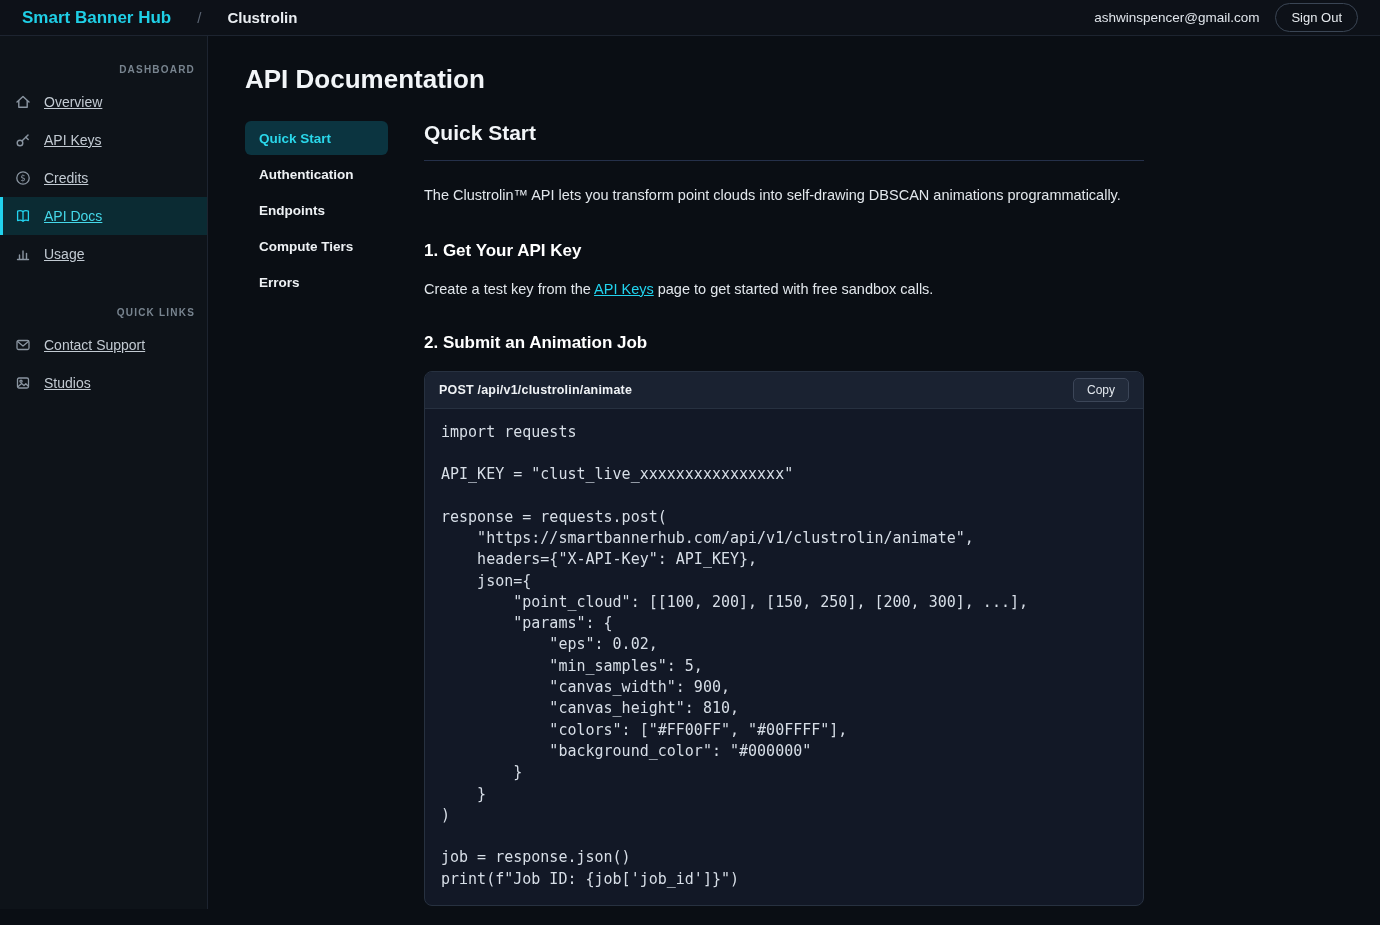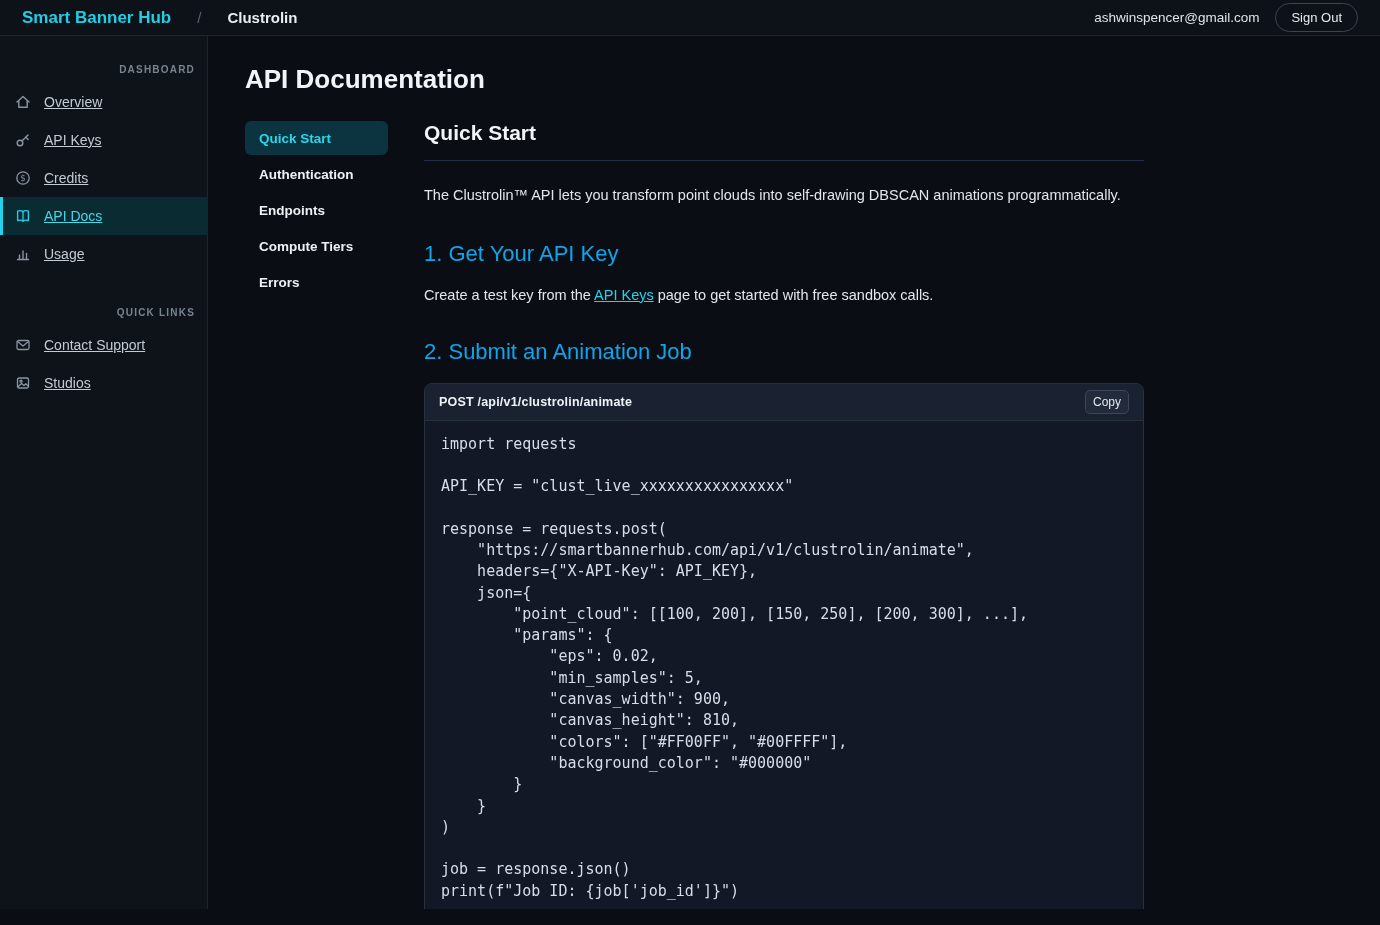--- a/index.html
+++ b/index.html
@@ -35,31 +35,31 @@
   .page-title { font-size:26px; font-weight:700; color:#f2f5f8; margin-bottom:26px; }
   .docs { display:flex; align-items:flex-start; }
   .subnav { width:143px; margin-right:36px; flex-shrink:0; }
   .subnav-item { height:34px; display:flex; align-items:center; padding:0 14px; border-radius:6px;
     color:#eef1f4; font-weight:700; font-size:13.5px; margin-bottom:2px; cursor:pointer; }
   .subnav-item.active { background:#0b3440; color:#2ad7ea; }
   .content { width:720px; }
   .content h2 { font-size:21px; font-weight:700; color:#f2f5f8; padding-bottom:15px;
     border-bottom:1px solid #25304a; margin-bottom:24px; }
   .content p { font-size:14.5px; color:#e2e7ec; margin-bottom:24px; line-height:1.5; }
-  .content h3 { font-size:22px; font-weight:400; color:#0ea5e9; margin:32px 0 18px; }
+  .content h3 { font-size:17px; font-weight:700; color:#ffffff; margin:32px 0 18px; }
   a.link { color:#22d3ee; text-decoration:underline; cursor:pointer; }
 
   
   .codeblock { background:#121826; border:1px solid #273140; border-radius:8px;
     margin-bottom:30px; overflow:hidden; }
   .code-header { background:#1a2231; border-bottom:1px solid #273140; height:37px;
     display:flex; align-items:center; padding:0 14px; }
   .code-title { font-size:12.5px; font-weight:700; color:#f0f3f6; letter-spacing:.2px; }
   .copy-btn { margin-left:auto; background:#222b3b; border:1px solid #3c4658; color:#e3e8ee;
-    font-size:12px; padding:4px 7px; border-radius:5px; cursor:pointer; font-family:inherit; }
+    font-size:12px; padding:4px 13px; border-radius:5px; cursor:pointer; font-family:inherit; }
   pre.code { font-family:"DejaVu Sans Mono", monospace; font-size:15px; line-height:1.42;
     color:#d7dee7; padding:13px 16px 15px; white-space:pre; }
 </style>
 </head>
 <body>
 
 <header class="header">
   <div class="brand">Smart Banner Hub</div>
   <span class="sep">/</span>
   <span class="section-title">Clustrolin</span>

